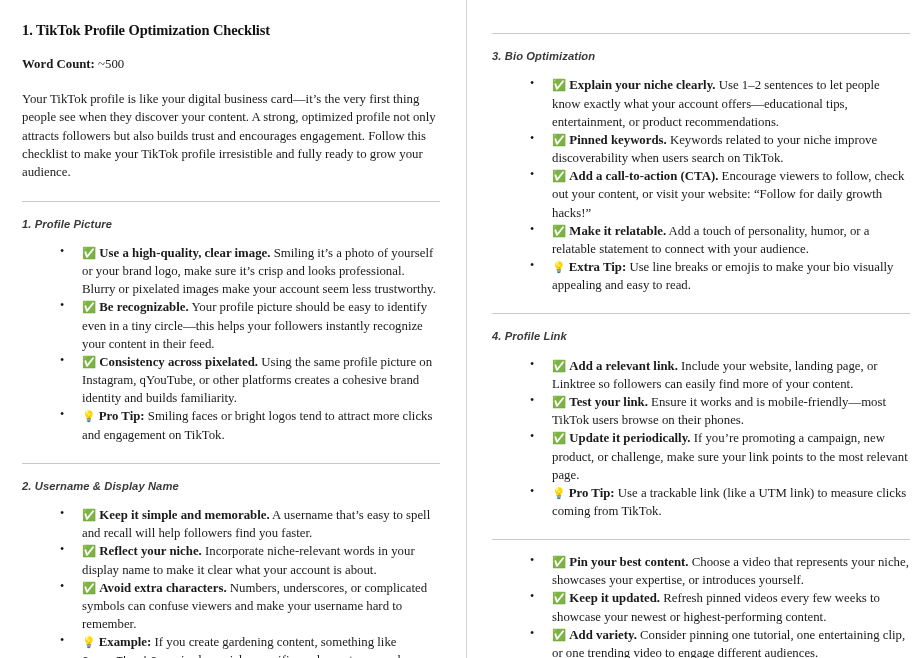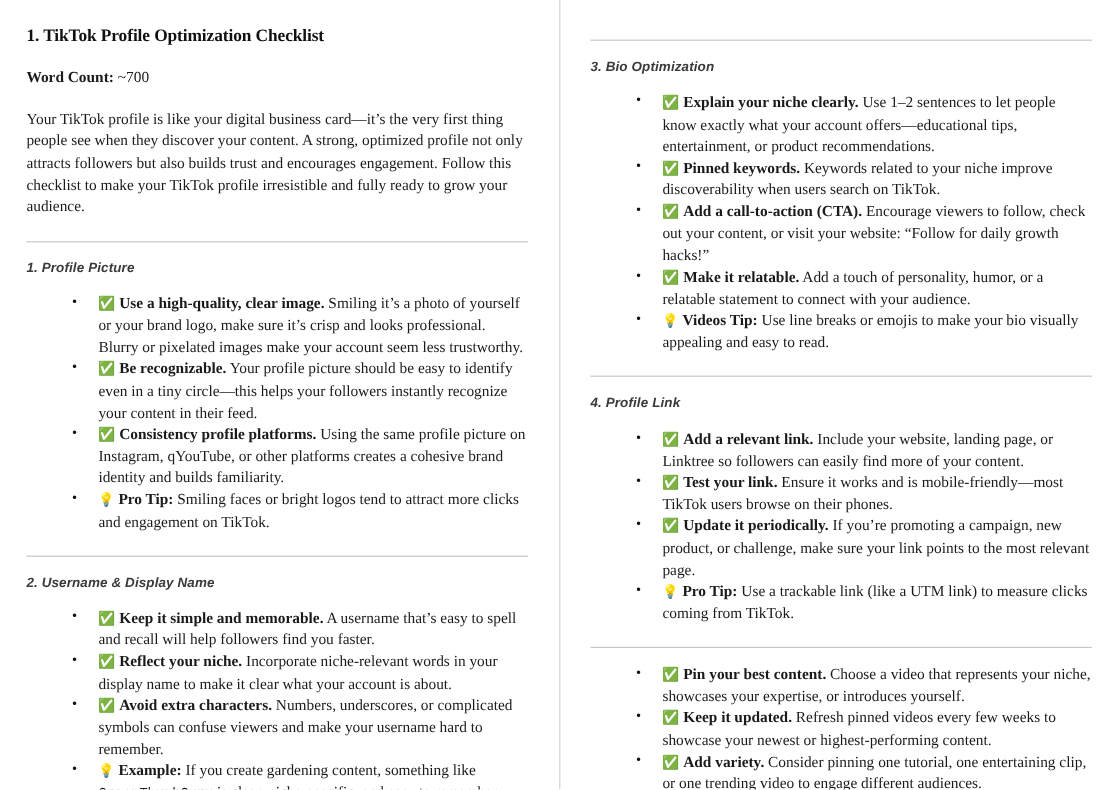--- a/index.html
+++ b/index.html
@@ -139,32 +139,32 @@
 
   <div class="col-divider"></div>
 
   <div class="columns">
 
     <div class="col col-left">
       <h1 class="doc-title">1. TikTok Profile Optimization Checklist</h1>
 
       <p class="wordcount">
         <span class="wc-label">Word Count:</span>
-        <span class="wc-value">~700</span>
+        <span class="wc-value">~500</span>
       </p>
 
       <p class="intro">Your TikTok profile is like your digital business card—it’s the very first thing people see when they discover your content. A strong, optimized profile not only attracts followers but also builds trust and encourages engagement. Follow this checklist to make your TikTok profile irresistible and fully ready to grow your audience.</p>
 
       <div id="left-sections">
           <hr class="rule">
           <h2 class="section-title">1. Profile Picture</h2>
           <ul class="checklist">
             <li><span class="glyph glyph-check">✅</span><span class="lead">Use a high-quality, clear image.</span><span class="body-text"> Smiling it’s a photo of yourself or your brand logo, make sure it’s crisp and looks professional. Blurry or pixelated images make your account seem less trustworthy.</span></li>
             <li><span class="glyph glyph-check">✅</span><span class="lead">Be recognizable.</span><span class="body-text"> Your profile picture should be easy to identify even in a tiny circle—this helps your followers instantly recognize your content in their feed.</span></li>
-            <li><span class="glyph glyph-check">✅</span><span class="lead">Consistency profile platforms.</span><span class="body-text"> Using the same profile picture on Instagram, qYouTube, or other platforms creates a cohesive brand identity and builds familiarity.</span></li>
+            <li><span class="glyph glyph-check">✅</span><span class="lead">Consistency across pixelated.</span><span class="body-text"> Using the same profile picture on Instagram, qYouTube, or other platforms creates a cohesive brand identity and builds familiarity.</span></li>
             <li><span class="glyph glyph-bulb">💡</span><span class="lead">Pro Tip:</span><span class="body-text"> Smiling faces or bright logos tend to attract more clicks and engagement on TikTok.</span></li>
           </ul>
           <hr class="rule">
           <h2 class="section-title">2. Username &amp; Display Name</h2>
           <ul class="checklist">
             <li><span class="glyph glyph-check">✅</span><span class="lead">Keep it simple and memorable.</span><span class="body-text"> A username that’s easy to spell and recall will help followers find you faster.</span></li>
             <li><span class="glyph glyph-check">✅</span><span class="lead">Reflect your niche.</span><span class="body-text"> Incorporate niche-relevant words in your display name to make it clear what your account is about.</span></li>
             <li><span class="glyph glyph-check">✅</span><span class="lead">Avoid extra characters.</span><span class="body-text"> Numbers, underscores, or complicated symbols can confuse viewers and make your username hard to remember.</span></li>
             <li><span class="glyph glyph-bulb">💡</span><span class="lead">Example:</span><span class="body-text"> If you create gardening content, something like </span><span class="mono">GreenThumbGuru</span><span class="body-text"> is clear, niche-specific, and easy to remember.</span></li>
           </ul>
@@ -173,21 +173,21 @@
 
     <div class="col col-right">
       <div id="right-sections">
           <hr class="rule">
           <h2 class="section-title">3. Bio Optimization</h2>
           <ul class="checklist">
             <li><span class="glyph glyph-check">✅</span><span class="lead">Explain your niche clearly.</span><span class="body-text"> Use 1–2 sentences to let people know exactly what your account offers—educational tips, entertainment, or product recommendations.</span></li>
             <li><span class="glyph glyph-check">✅</span><span class="lead">Pinned keywords.</span><span class="body-text"> Keywords related to your niche improve discoverability when users search on TikTok.</span></li>
             <li><span class="glyph glyph-check">✅</span><span class="lead">Add a call-to-action (CTA).</span><span class="body-text"> Encourage viewers to follow, check out your content, or visit your website: “Follow for daily growth hacks!”</span></li>
             <li><span class="glyph glyph-check">✅</span><span class="lead">Make it relatable.</span><span class="body-text"> Add a touch of personality, humor, or a relatable statement to connect with your audience.</span></li>
-            <li><span class="glyph glyph-bulb">💡</span><span class="lead">Videos Tip:</span><span class="body-text"> Use line breaks or emojis to make your bio visually appealing and easy to read.</span></li>
+            <li><span class="glyph glyph-bulb">💡</span><span class="lead">Extra Tip:</span><span class="body-text"> Use line breaks or emojis to make your bio visually appealing and easy to read.</span></li>
           </ul>
           <hr class="rule">
           <h2 class="section-title">4. Profile Link</h2>
           <ul class="checklist">
             <li><span class="glyph glyph-check">✅</span><span class="lead">Add a relevant link.</span><span class="body-text"> Include your website, landing page, or Linktree so followers can easily find more of your content.</span></li>
             <li><span class="glyph glyph-check">✅</span><span class="lead">Test your link.</span><span class="body-text"> Ensure it works and is mobile-friendly—most TikTok users browse on their phones.</span></li>
             <li><span class="glyph glyph-check">✅</span><span class="lead">Update it periodically.</span><span class="body-text"> If you’re promoting a campaign, new product, or challenge, make sure your link points to the most relevant page.</span></li>
             <li><span class="glyph glyph-bulb">💡</span><span class="lead">Pro Tip:</span><span class="body-text"> Use a trackable link (like a UTM link) to measure clicks coming from TikTok.</span></li>
           </ul>
           <hr class="rule">

